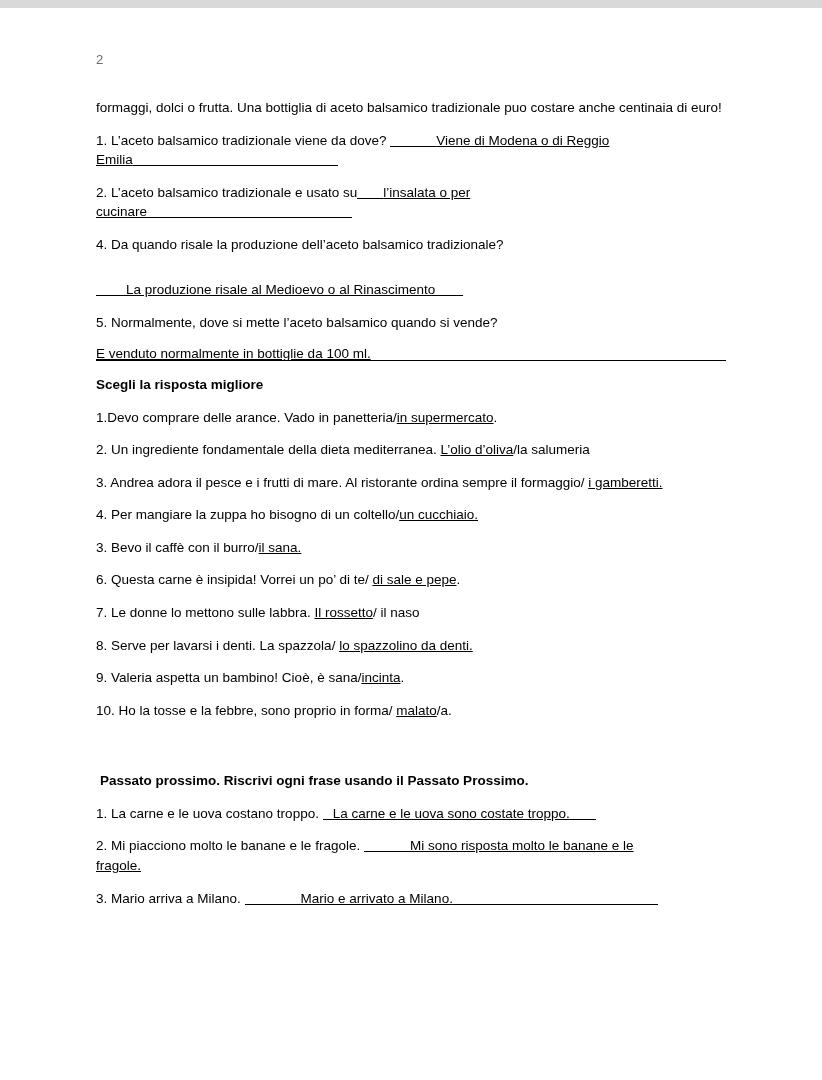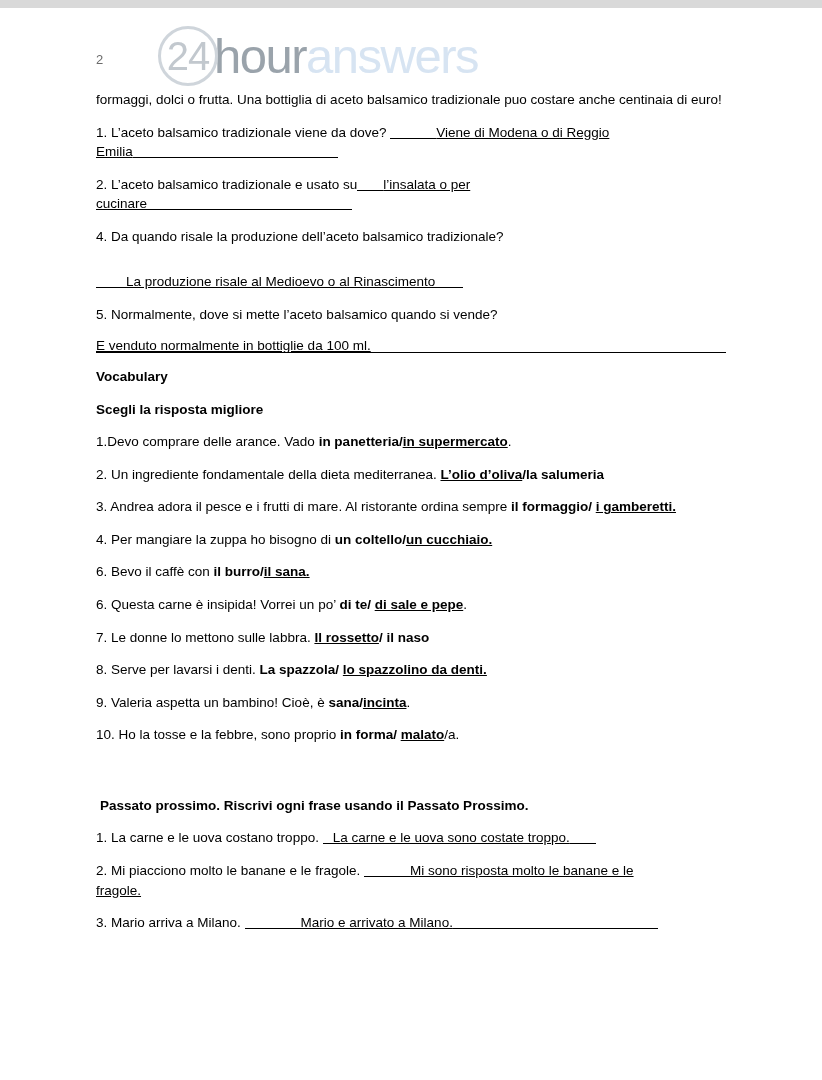--- a/index.html
+++ b/index.html
@@ -70,27 +70,27 @@
   .logo-answers {
     color: #d7e4f2;
     font-size: 49px;
     letter-spacing: -1.5px;
   }
   .content {
     font-size: 13.5px;
     line-height: 1.45;
   }
   .para {
-    margin: 4px 0 13px 0;
+    margin: 12px 0 13px 0;
   }
   .u {
     text-decoration: underline;
   }
   b {
-    font-weight: bold;
+    font-weight: normal;
   }
   .spacer-lg {
     height: 38px;
   }
   .q-block {
     margin: 0 0 13px 0;
   }
   .answer-underline {
     text-decoration: underline;
   }
@@ -125,25 +125,20 @@
 </style>
 </head>
 <body>
 
 <div class="topbar"></div>
 
 <div class="page">
 
   <div class="header">
     <div class="page-number">2</div>
-    <div class="logo">
-      <div class="logo-circle">24</div>
-      <span class="logo-hour">hour</span>
-        <span class="logo-answers">answers</span>
-    </div>
   </div>
 
   <div class="content">
 
     <p class="para">formaggi, dolci o frutta. Una bottiglia di aceto balsamico tradizionale puo costare anche centinaia di euro!</p>
 
     <div class="q-block">
       <span>1.</span>
       <span>L’aceto balsamico tradizionale viene da dove?</span>
       <span class="blank-short"></span><span class="answer-underline">Viene di Modena o di Reggio</span><br>
@@ -167,32 +162,31 @@
 
     <div class="q-block">
       <span>5.</span>
       <span>Normalmente, dove si mette l’aceto balsamico quando si vende?</span>
       <div style="margin-top:11px">
         <span class="answer-underline">E venduto normalmente in bottiglie da 100 ml.</span>
       </div>
       <div class="longrule"></div>
     </div>
 
-    <p class="section-title">Vocabulary</p>
     <p class="section-title">Scegli la risposta migliore</p>
 
     <p class="para"><span>1.Devo comprare delle arance. Vado </span><b>in panetteria/</b><b class="u">in supermercato</b><span>.</span></p>
 
     <p class="para"><span>2. Un ingrediente fondamentale della dieta mediterranea. </span><b class="u">L’olio d’oliva</b><b>/la salumeria</b><span></span></p>
 
     <p class="para"><span>3. Andrea adora il pesce e i frutti di mare. Al ristorante ordina sempre </span><b>il formaggio/ </b><b class="u">i gamberetti.</b><span></span></p>
 
     <p class="para"><span>4. Per mangiare la zuppa ho bisogno di </span><b>un coltello/</b><b class="u">un cucchiaio.</b><span></span></p>
 
-    <p class="para"><span>6. Bevo il caffè con </span><b>il burro/</b><b class="u">il sana.</b><span></span></p>
+    <p class="para"><span>3. Bevo il caffè con </span><b>il burro/</b><b class="u">il sana.</b><span></span></p>
 
     <p class="para"><span>6. Questa carne è insipida! Vorrei un po’ </span><b>di te/ </b><b class="u">di sale e pepe</b><span>.</span></p>
 
     <p class="para"><span>7. Le donne lo mettono sulle labbra. </span><b class="u">Il rossetto</b><b>/ il naso</b><span></span></p>
 
     <p class="para"><span>8. Serve per lavarsi i denti. </span><b>La spazzola/ </b><b class="u">lo spazzolino da denti.</b><span></span></p>
 
     <p class="para"><span>9. Valeria aspetta un bambino! Cioè, è </span><b>sana/</b><b class="u">incinta</b><span>.</span></p>
 
     <p class="para"><span>10. Ho la tosse e la febbre, sono proprio </span><b>in forma/ </b><b class="u">malato</b><span>/a.</span></p>

